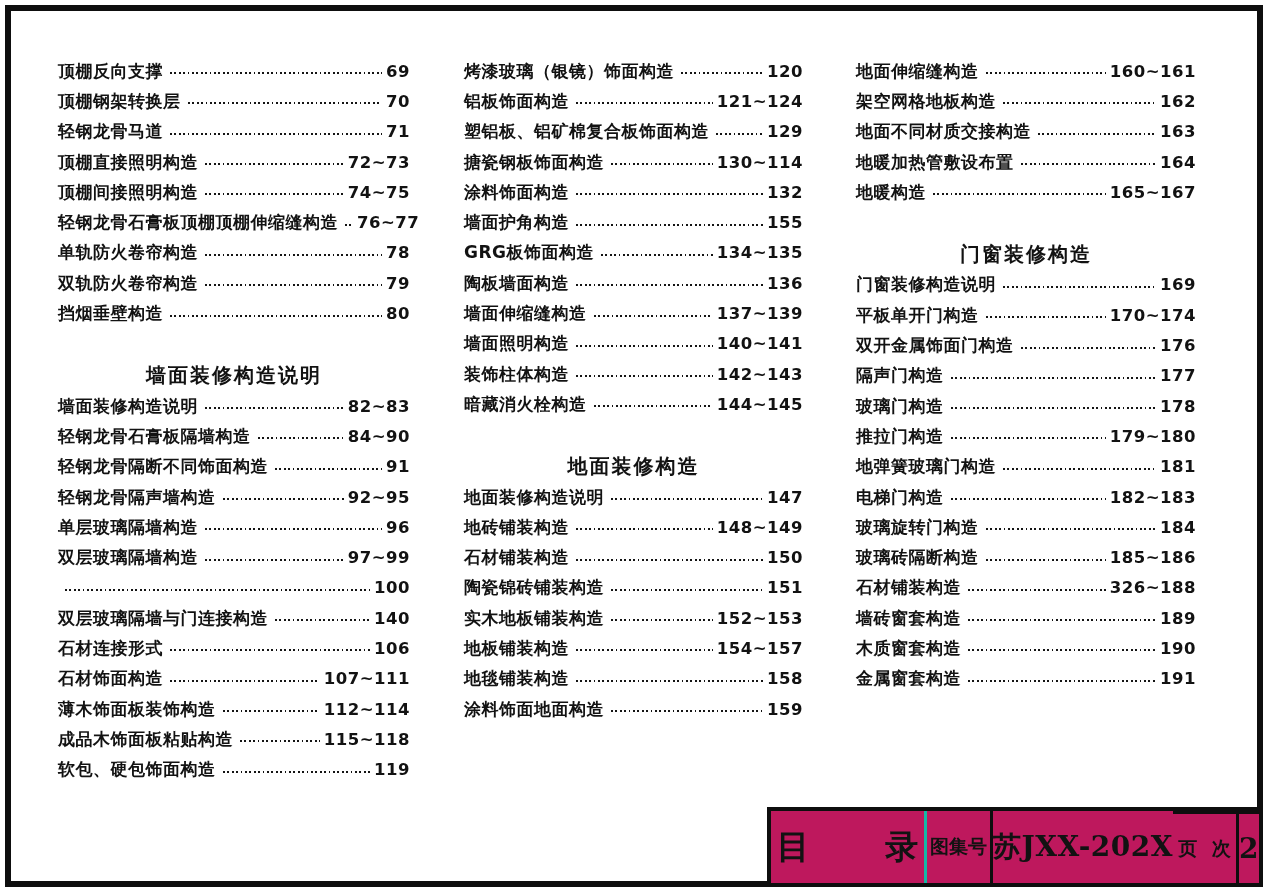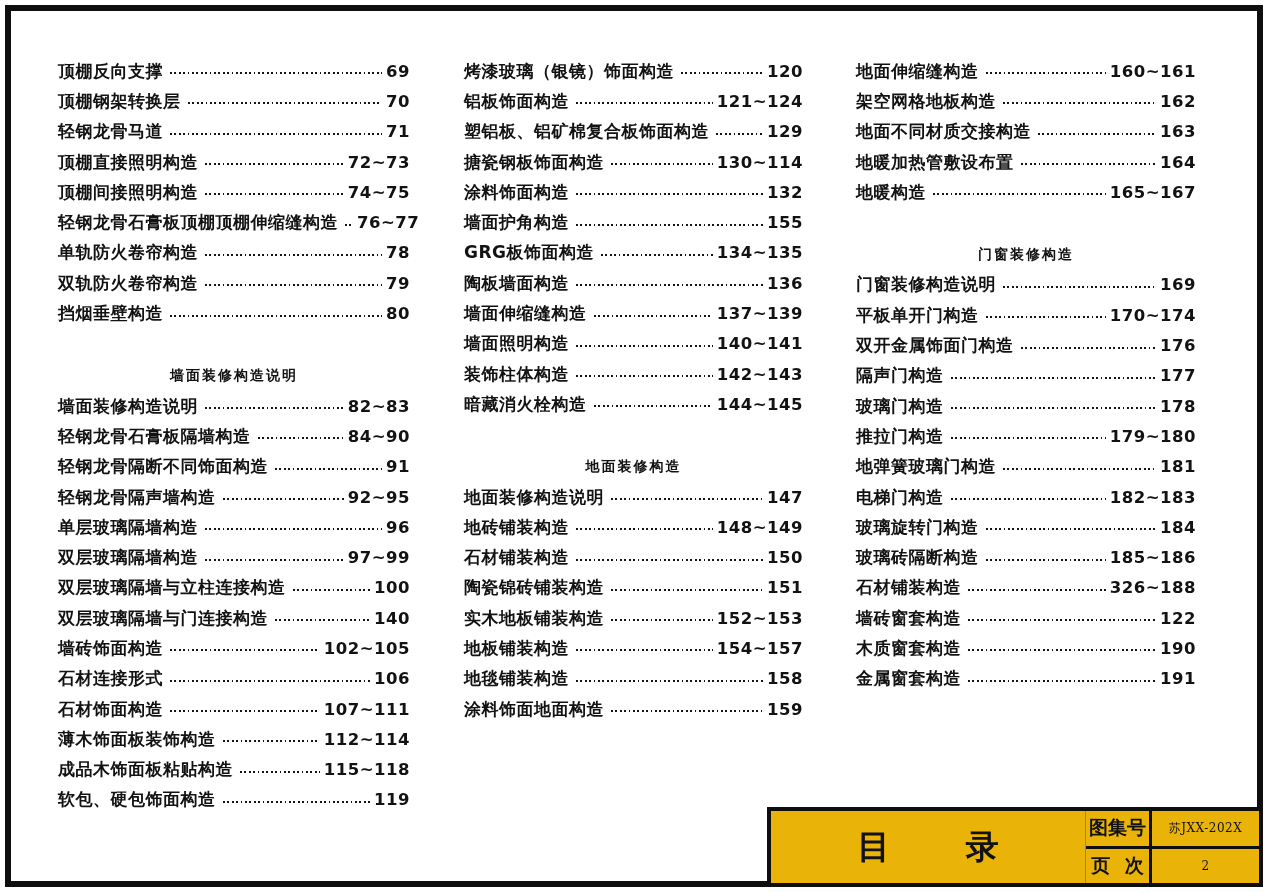--- a/index.html
+++ b/index.html
@@ -13,58 +13,58 @@
     position:absolute;inset:5px;border:6px solid #0e0e0e;background:transparent;
     pointer-events:none;
   }
   
   .col{position:absolute;top:56px;}
   .col:nth-child(1){left:58px;width:352px;}
   .col:nth-child(2){left:464px;width:339px;}
   .col:nth-child(3){left:856px;width:340px;}
   .section-heading{
     height:30.3px;display:flex;align-items:center;justify-content:center;
-    font-size:14px;font-weight:bold;letter-spacing:2px;white-space:nowrap;
+    font-size:20px;font-weight:bold;letter-spacing:2px;white-space:nowrap;
   }
   .section + .section .section-heading{margin-top:32px;}
   .entry{display:flex;align-items:center;height:30.3px;}
   .entry .t{
     font-size:17px;font-weight:bold;letter-spacing:0.5px;white-space:nowrap;
     flex:0 0 auto;
   }
   .entry .leader{
     flex:1 1 auto;height:2px;margin:0 4px 0 7px;transform:translateY(2px);
     background:repeating-linear-gradient(to right,#141414 0 1.8px,transparent 1.8px 4.4px);
     min-width:8px;
   }
   .entry .p{
     font-size:16.5px;font-weight:bold;white-space:nowrap;flex:0 0 auto;
     letter-spacing:0.5px;
   }
   
   .titleblock{
     position:absolute;left:767px;right:5px;top:807px;bottom:5px;
-    border:4px solid #0e0e0e;background:#eab308;display:flex;
+    border:4px solid #0e0e0e;background:#be185d;display:flex;
     font-family:"DejaVu Serif","Liberation Serif",serif;
   }
   .tb-title{
     flex:1 1 auto;display:flex;align-items:center;justify-content:center;
     font-size:33px;font-weight:bold;white-space:pre;word-spacing:64px;
   }
-  .tb-right{flex:0 0 173px;display:flex;flex-direction:column;border-left:1px solid #14b8a6;}
+  .tb-right{flex:0 0 173px;display:flex;flex-direction:row;border-left:3px solid #14b8a6;}
   .tb-row{flex:1 1 0;display:flex;}
   .tb-row + .tb-row{border-top:3px solid #0e0e0e;}
   .tb-label{
     flex:0 0 63px;display:flex;align-items:center;justify-content:center;
     font-size:19px;font-weight:bold;border-right:3px solid #0e0e0e;
     white-space:pre;word-spacing:8px;
   }
   .tb-value{
     flex:1 1 auto;display:flex;align-items:center;justify-content:center;
-    font-size:12px;font-weight:normal;letter-spacing:0.5px;white-space:nowrap;
+    font-size:28px;font-weight:bold;letter-spacing:0.5px;white-space:nowrap;
   }
 </style>
 </head>
 <body>
 
 <div class="frame"></div>
 
 <div id="columns">
     <div class="col">
       <div class="section">
@@ -140,33 +140,27 @@
           <span class="t">单层玻璃隔墙构造</span>
           <span class="leader"></span>
           <span class="p">96</span>
         </div>
         <div class="entry">
           <span class="t">双层玻璃隔墙构造</span>
           <span class="leader"></span>
           <span class="p">97~99</span>
         </div>
         <div class="entry">
-          <span class="t">双层玻璃隔墙与立柱连接构造</span>
           <span class="leader"></span>
           <span class="p">100</span>
         </div>
         <div class="entry">
           <span class="t">双层玻璃隔墙与门连接构造</span>
           <span class="leader"></span>
           <span class="p">140</span>
-        </div>
-        <div class="entry">
-          <span class="t">墙砖饰面构造</span>
-          <span class="leader"></span>
-          <span class="p">102~105</span>
         </div>
         <div class="entry">
           <span class="t">石材连接形式</span>
           <span class="leader"></span>
           <span class="p">106</span>
         </div>
         <div class="entry">
           <span class="t">石材饰面构造</span>
           <span class="leader"></span>
           <span class="p">107~111</span>
@@ -376,21 +370,21 @@
           <span class="p">185~186</span>
         </div>
         <div class="entry">
           <span class="t">石材铺装构造</span>
           <span class="leader"></span>
           <span class="p">326~188</span>
         </div>
         <div class="entry">
           <span class="t">墙砖窗套构造</span>
           <span class="leader"></span>
-          <span class="p">122</span>
+          <span class="p">189</span>
         </div>
         <div class="entry">
           <span class="t">木质窗套构造</span>
           <span class="leader"></span>
           <span class="p">190</span>
         </div>
         <div class="entry">
           <span class="t">金属窗套构造</span>
           <span class="leader"></span>
           <span class="p">191</span>

